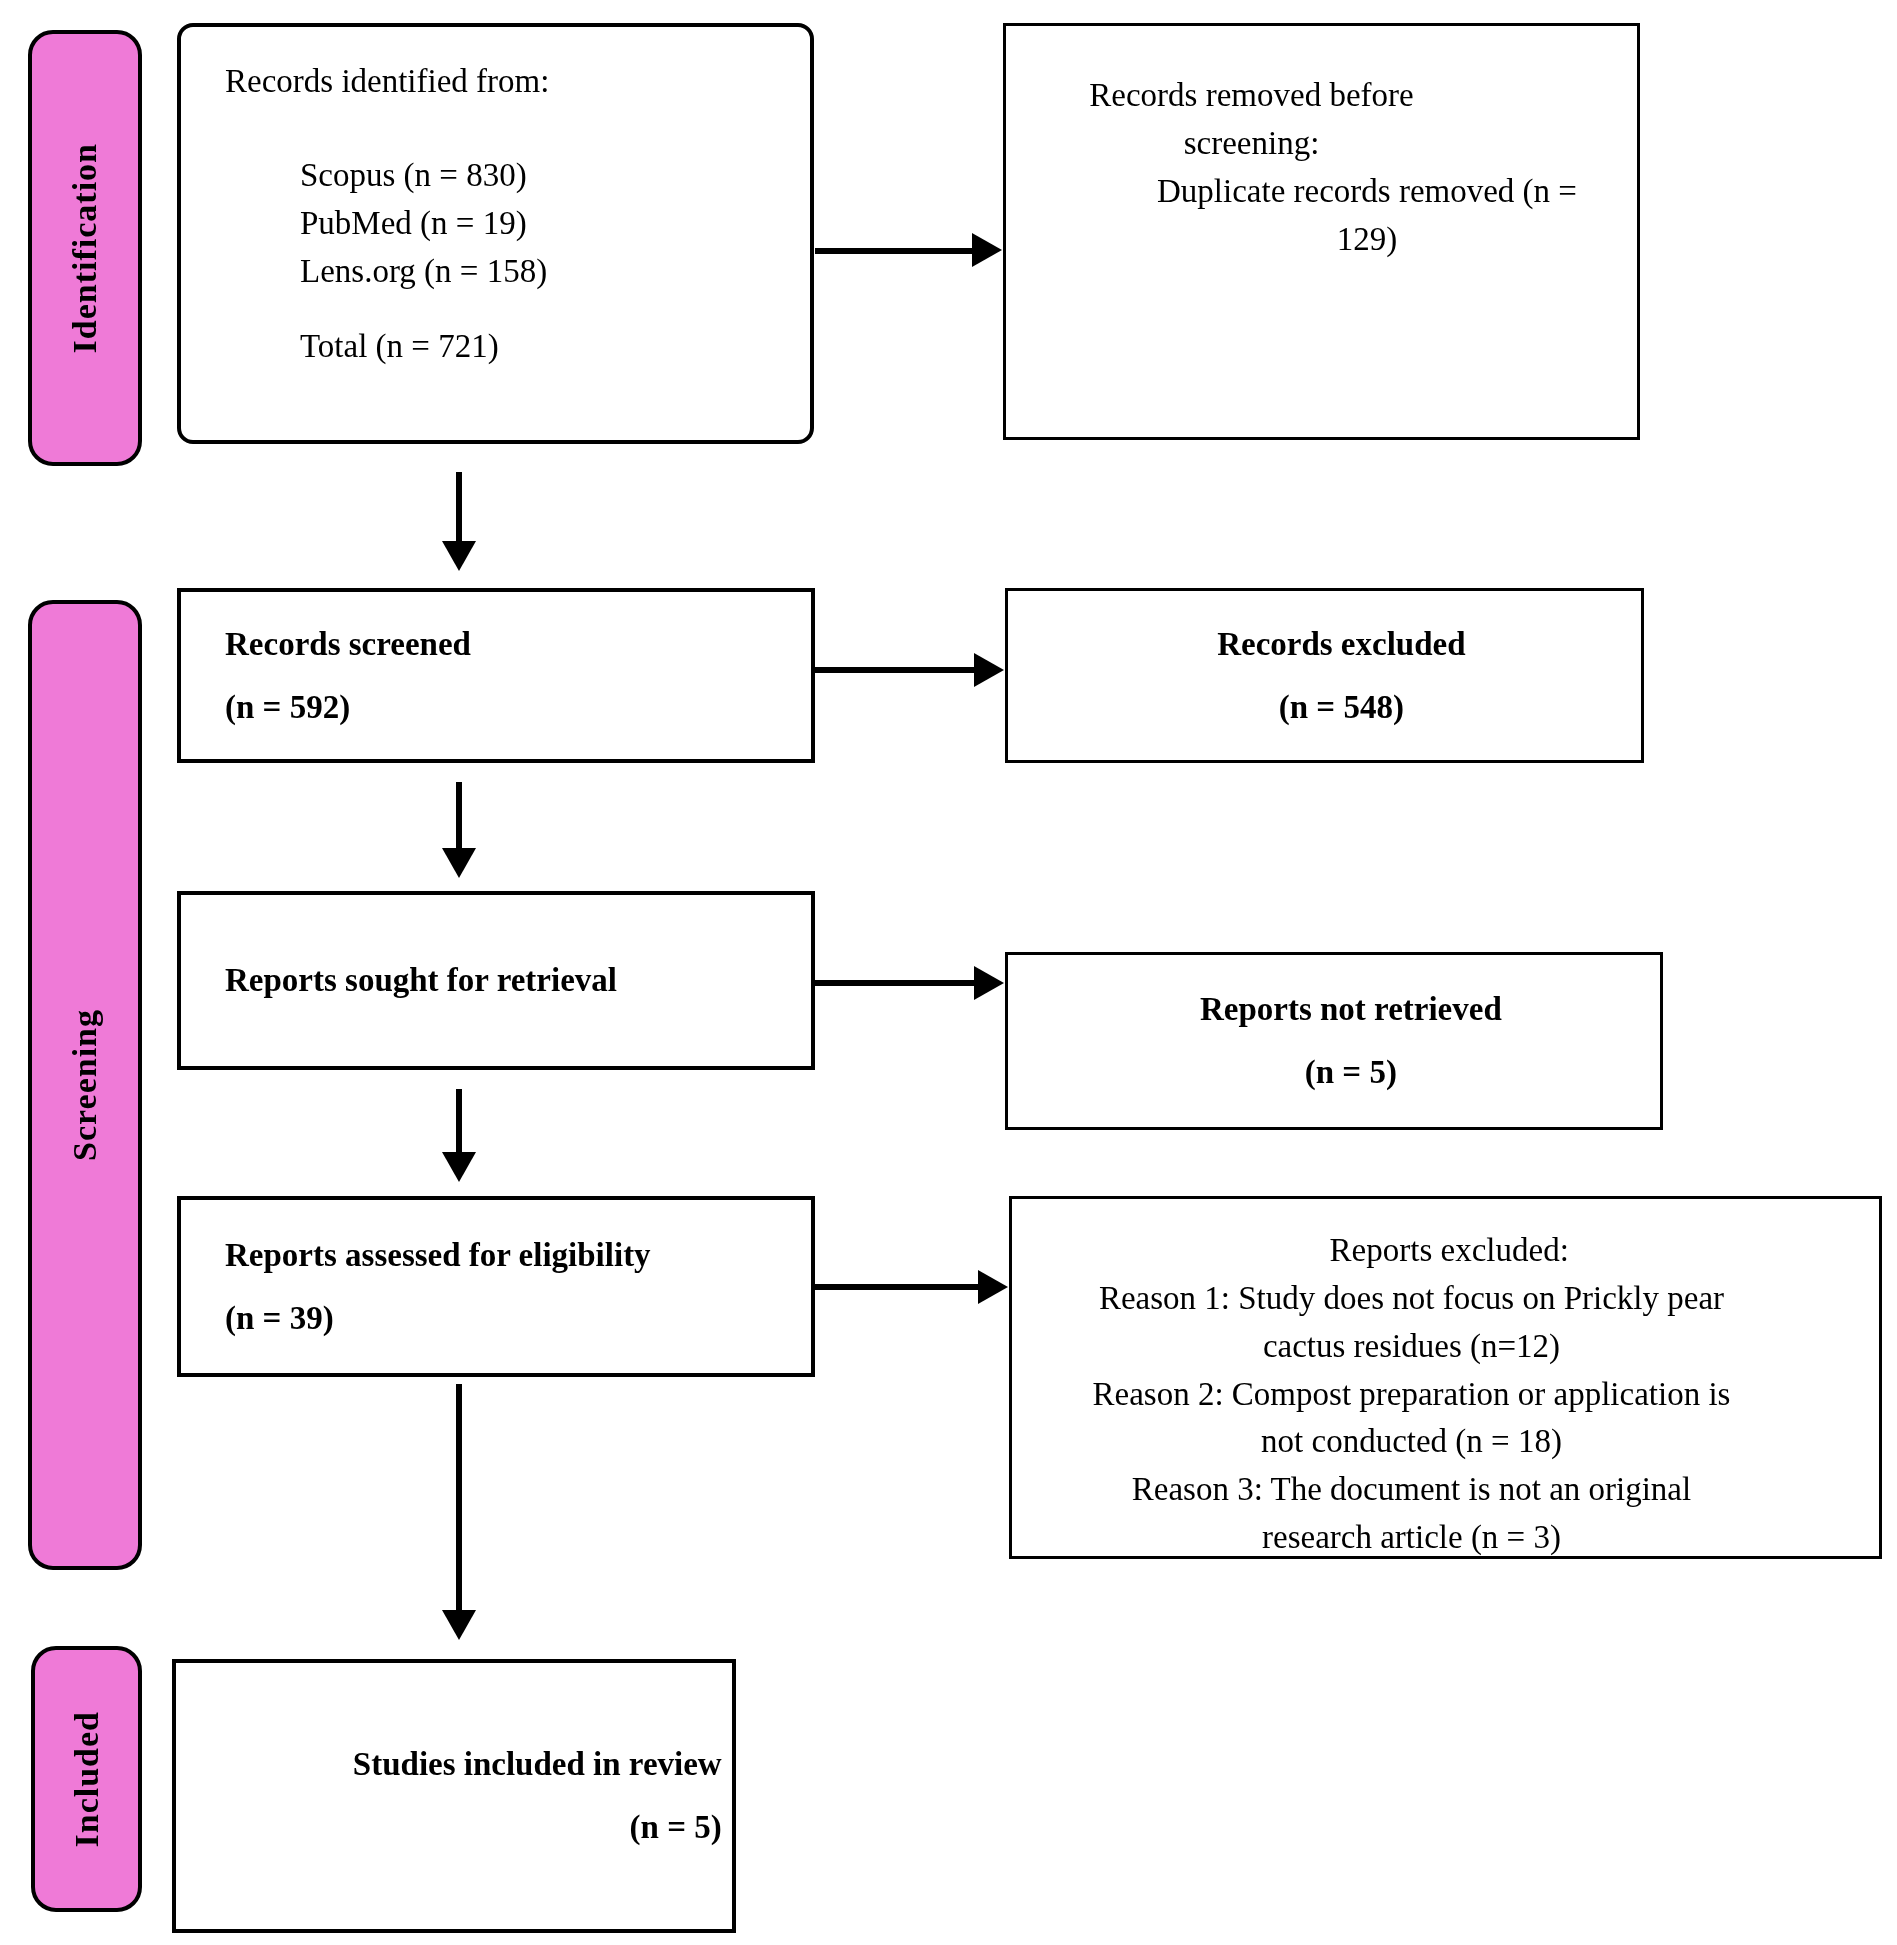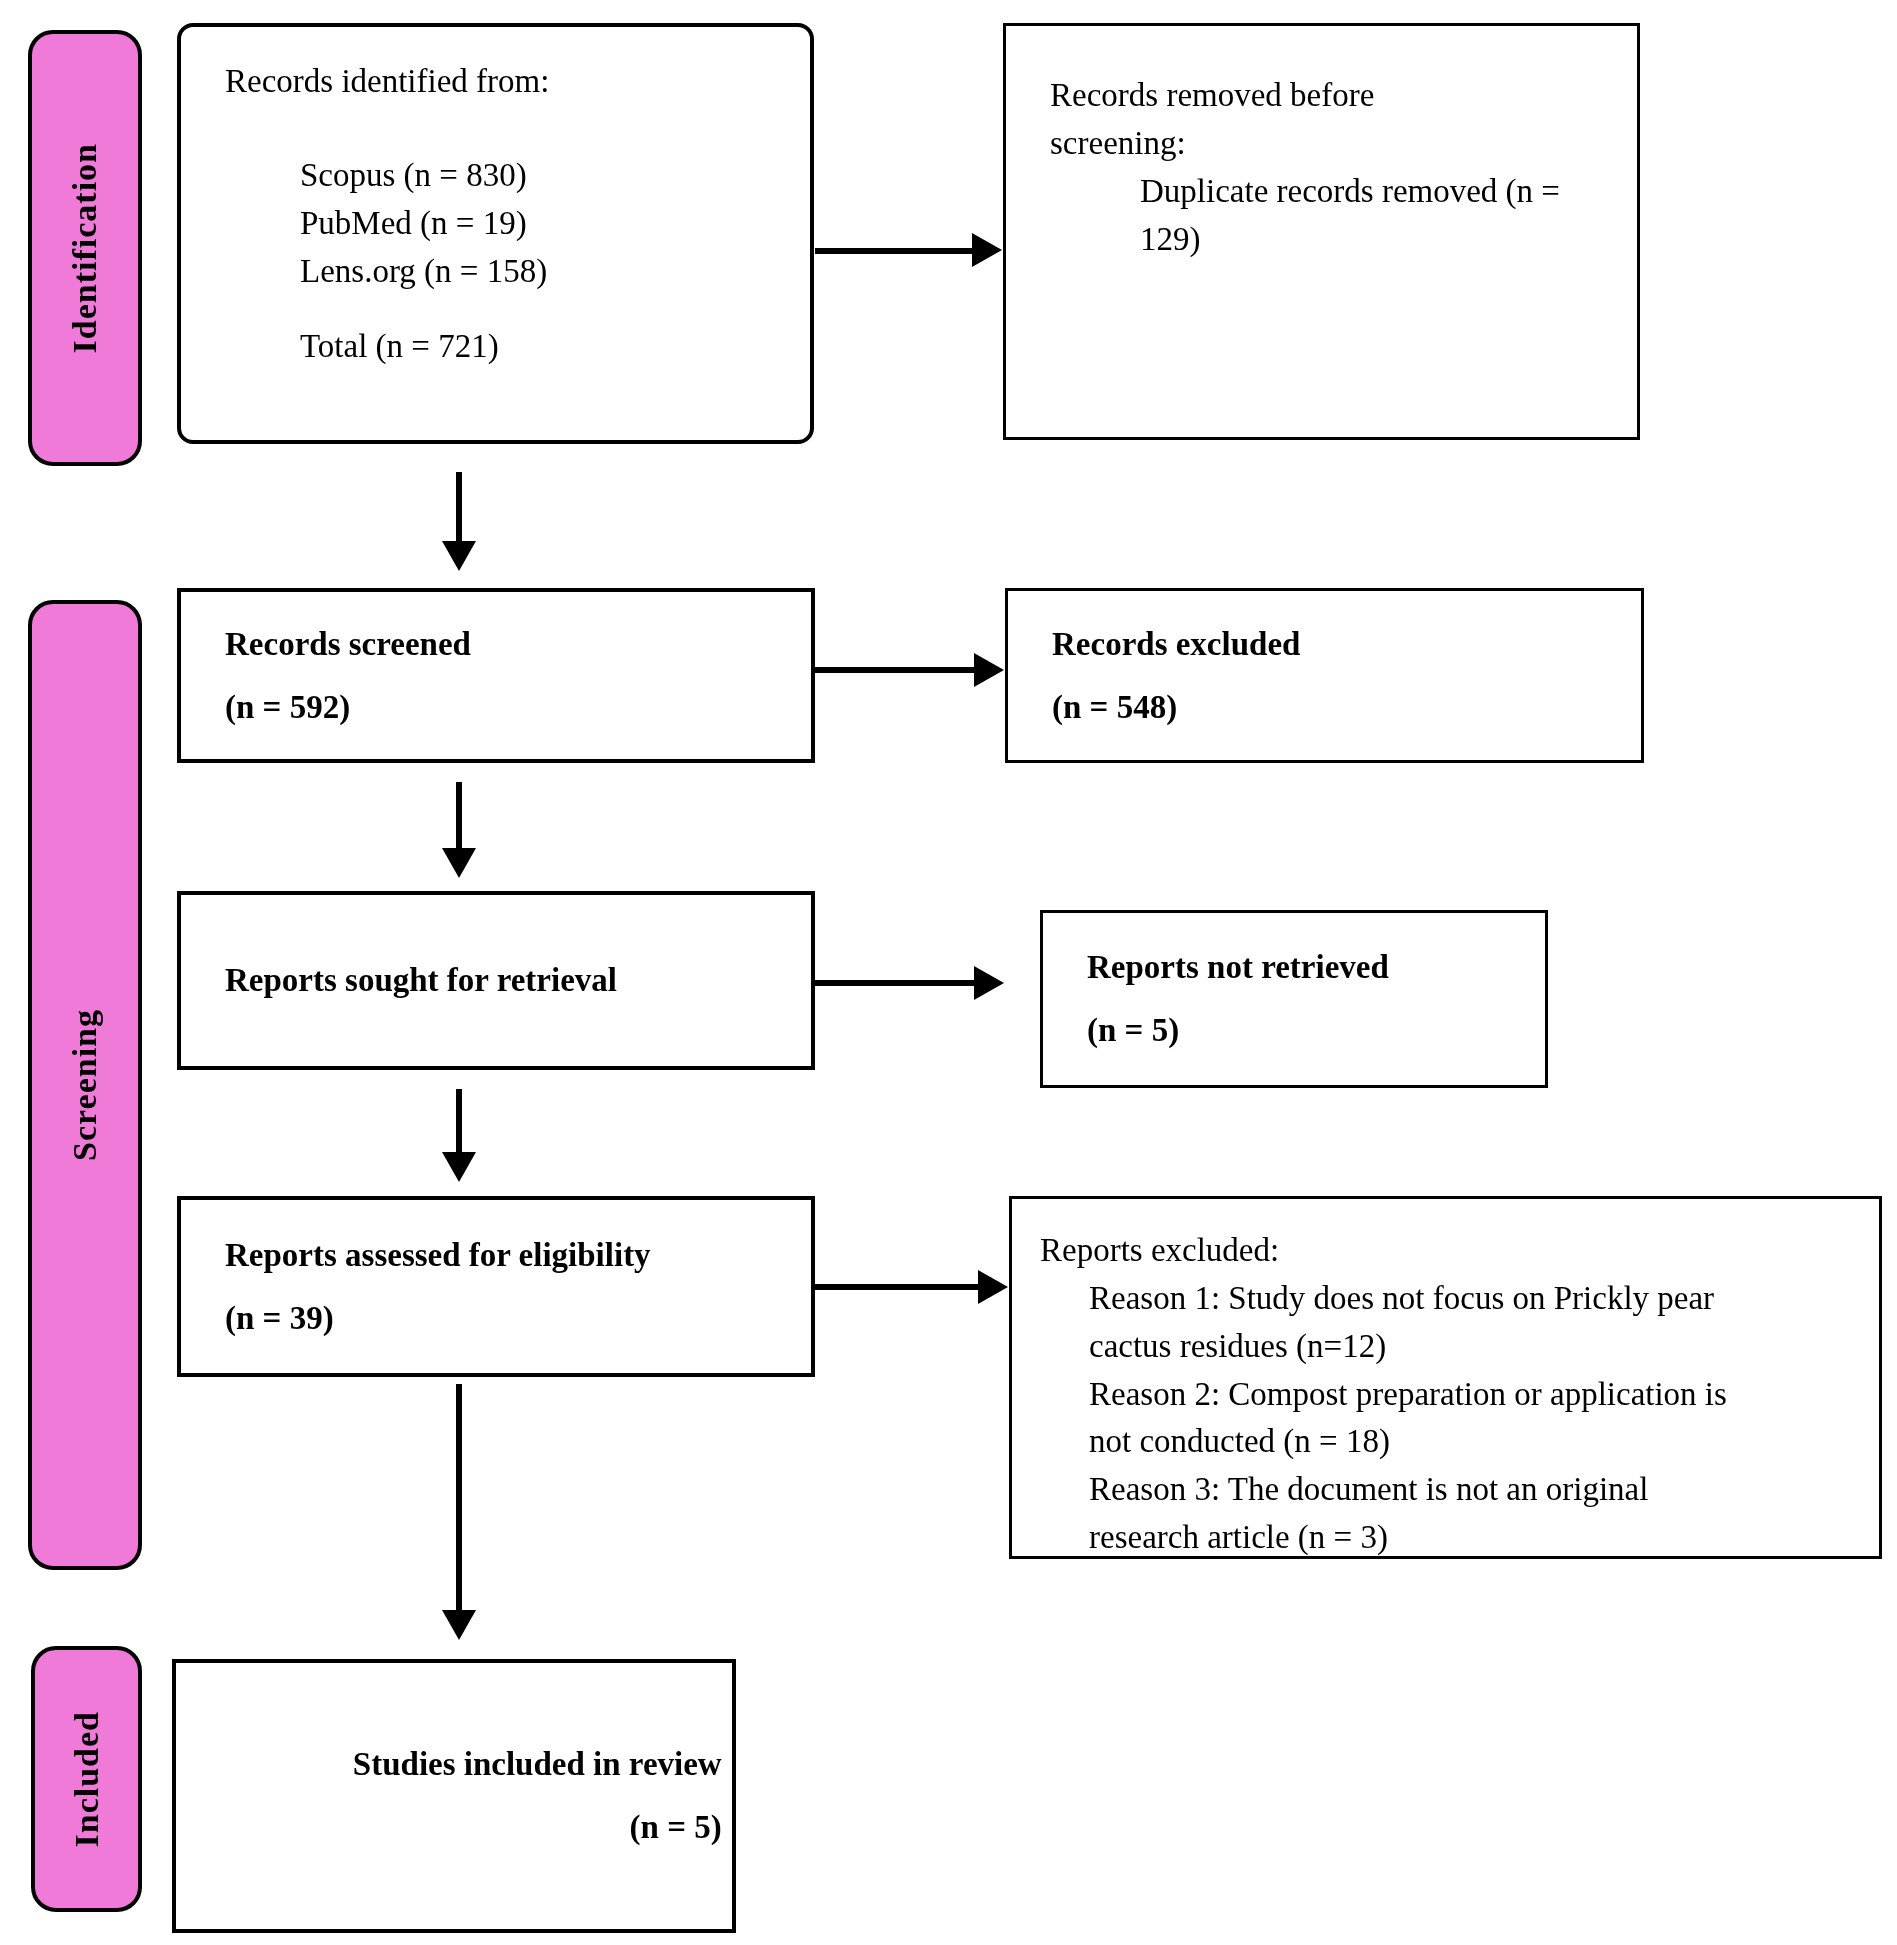--- a/index.html
+++ b/index.html
@@ -38,21 +38,21 @@
 
   
   .box {
     position: absolute;
     background: #ffffff;
     border: 4.6px solid #000000;
     box-sizing: border-box;
     font-size: 33px;
     line-height: 1.45;
   }
-  .box.thin { border-width: 3.6px; }
+  .box.thin { border-width: 3.6px; text-align: center; }
 
   .box.center2 {
     display: flex;
     flex-direction: column;
     justify-content: center;
     padding-left: 44px;
     padding-right: 10.3px;
     line-height: 1.9;
     font-weight: bold;
   }
@@ -133,21 +133,21 @@
 
   <div class="box thin center2" style="left:1005px; top:588px; width:639px; height:175px;">
     <div>Records excluded</div>
     <div>(n = 548)</div>
   </div>
 
   <div class="box center2" style="left:177px; top:891px; width:638px; height:179px;">
     <div>Reports sought for retrieval</div>
   </div>
 
-  <div class="box thin center2" style="left:1005px; top:910px; width:508px; height:178px;margin-left:35px;">
+  <div class="box thin center2" style="left:1005px; top:952px; width:658px; height:178px;">
     <div>Reports not retrieved</div>
     <div>(n = 5)</div>
   </div>
 
   <div class="box center2" style="left:177px; top:1196px; width:638px; height:181px;">
     <div>Reports assessed for eligibility</div>
     <div>(n = 39)</div>
   </div>
 
   <div class="box thin b8-pad" style="left:1009px; top:1196px; width:873px; height:363px;">

